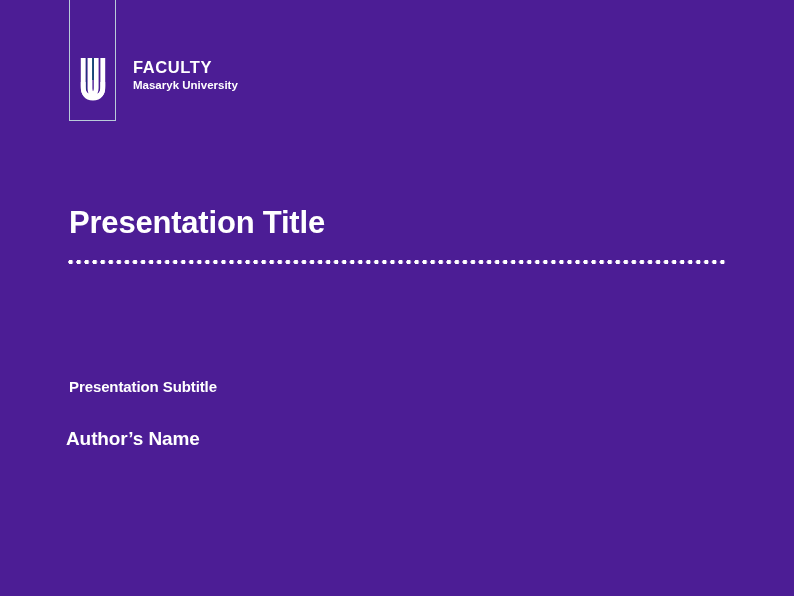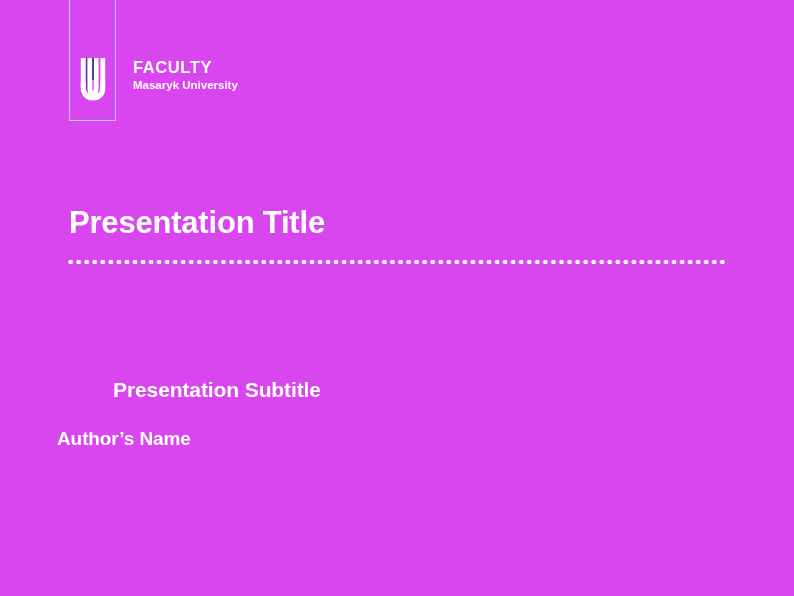--- a/index.html
+++ b/index.html
@@ -8,21 +8,21 @@
     background: #ffffff;
   }
   body {
     font-family: "Liberation Sans", sans-serif;
   }
 
   #slide {
     position: relative;
     width: 794px;
     height: 596px;
-    background: #d946ef;
+    background: #4c1d95;
     overflow: hidden;
   }
 
   
   #logo-block {
     position: absolute;
     left: 69px;
     top: 0;
     width: 180px;
     height: 124px;
@@ -100,30 +100,29 @@
     background-size: 8.05px 6px;
     background-repeat: repeat-x;
   }
 
   
   #subtitle {
     position: absolute;
     left: 69px;
     top: 378px;
     color: #ffffff;
-    font-size: 21px;
+    font-size: 15px;
     font-weight: bold;
     letter-spacing: -0.1px;
     white-space: nowrap;
-    margin-left: 44px;
   }
 
   #author {
     position: absolute;
-    left: 57px;
+    left: 66px;
     top: 428px;
     color: #ffffff;
     font-size: 19px;
     font-weight: bold;
     letter-spacing: -0.1px;
     white-space: nowrap;
   }
 </style>
 </head>
 <body>

